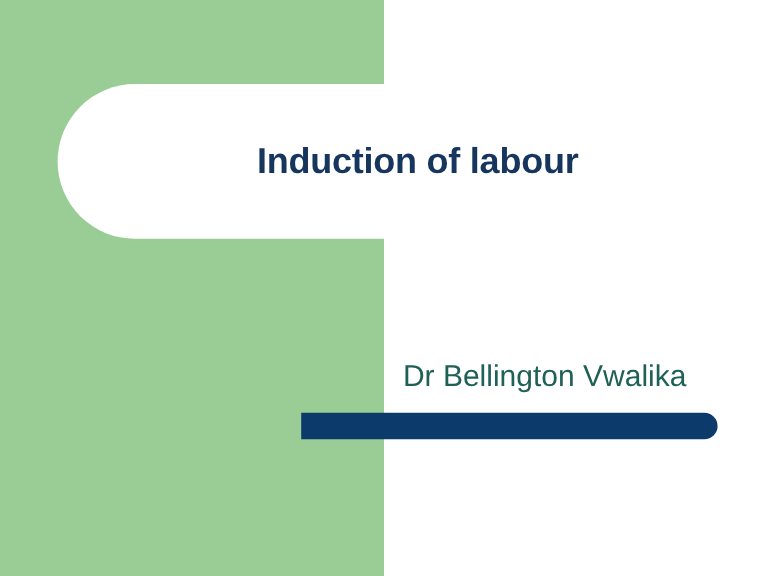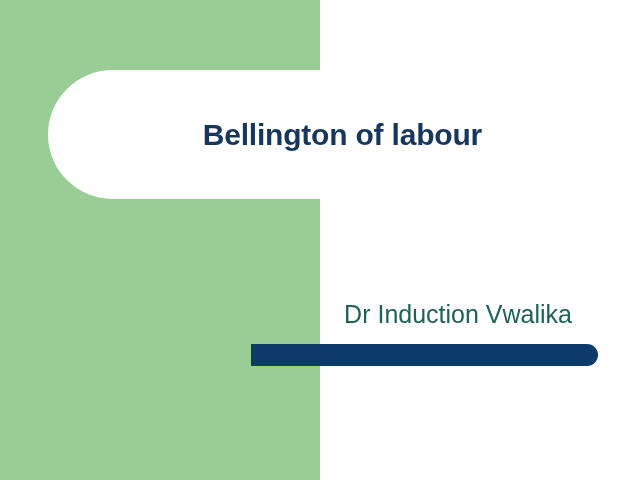--- a/index.html
+++ b/index.html
@@ -100,19 +100,19 @@
 </style>
 </head>
 <body>
 
 <div id="slide">
 
   <div class="green-band"></div>
 
   <div class="title-pill"></div>
 
-  <div class="slide-title">Bellington of labour</div>
+  <div class="slide-title">Induction of labour</div>
 
-  <div class="slide-subtitle">Dr Induction Vwalika</div>
+  <div class="slide-subtitle">Dr Bellington Vwalika</div>
 
   <div class="accent-bar"></div>
 
 </div>
 
 </body></html>

